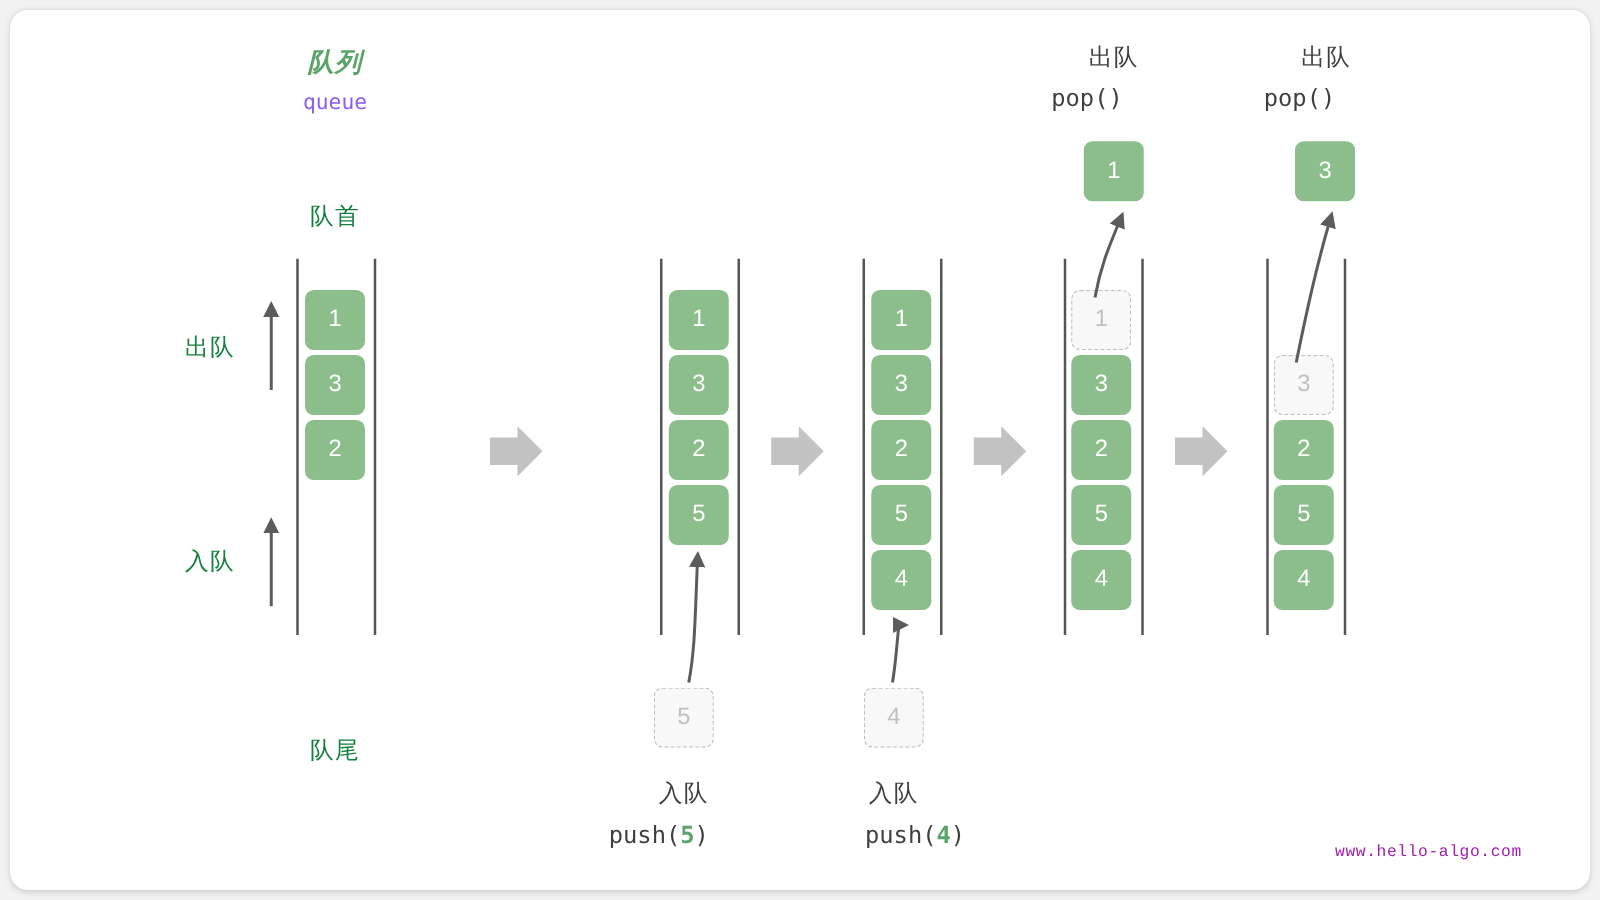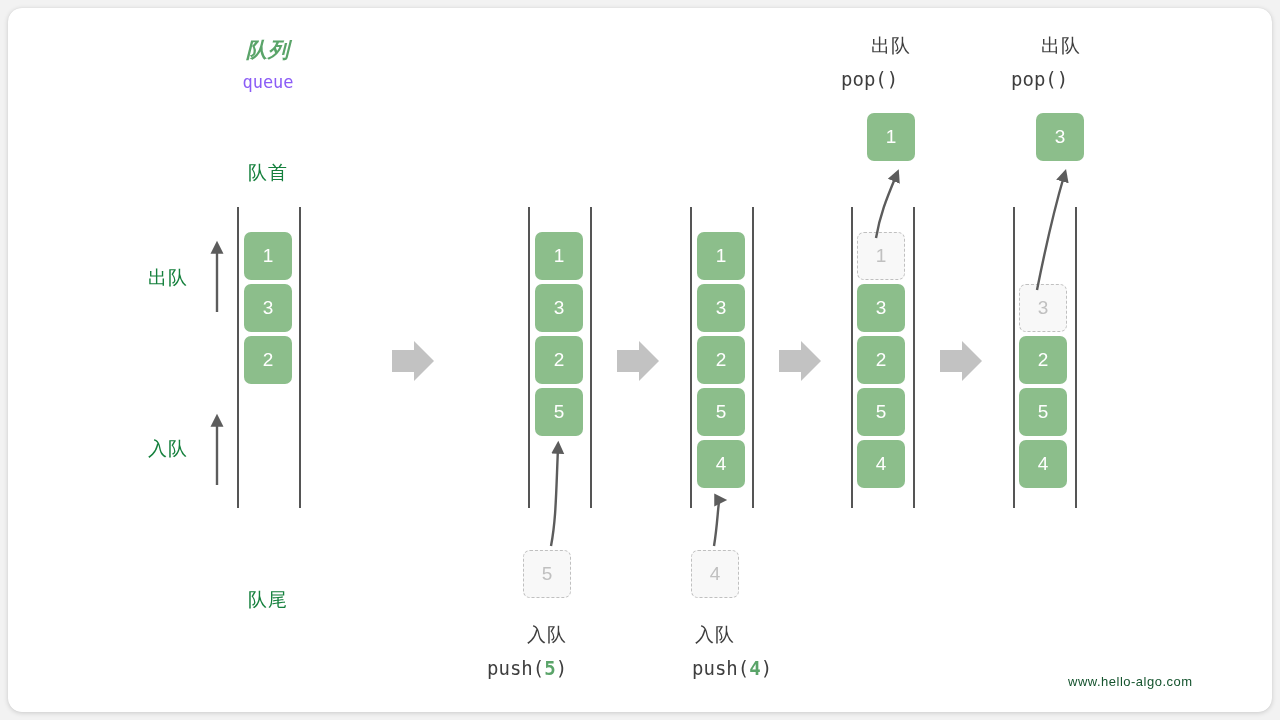--- a/index.html
+++ b/index.html
@@ -63,23 +63,23 @@
     color: #3f3f3f;
     font-size: 19px;
     font-family: "DejaVu Sans Mono", "Liberation Mono", monospace;
     white-space: nowrap;
   }
   .op-code .arg {
     color: #5aa469;
     font-weight: bold;
   }
   .watermark {
-    color: #14532d;
+    color: #a21caf;
     font-size: 13px;
-    font-family: Liberation Sans, sans-serif;
+    font-family: Liberation Mono, monospace;
     letter-spacing: 0.5px;
     white-space: nowrap;
   }
 
   
   .rail {
     position: absolute;
     width: 1.6px;
     background: #555555;
   }

